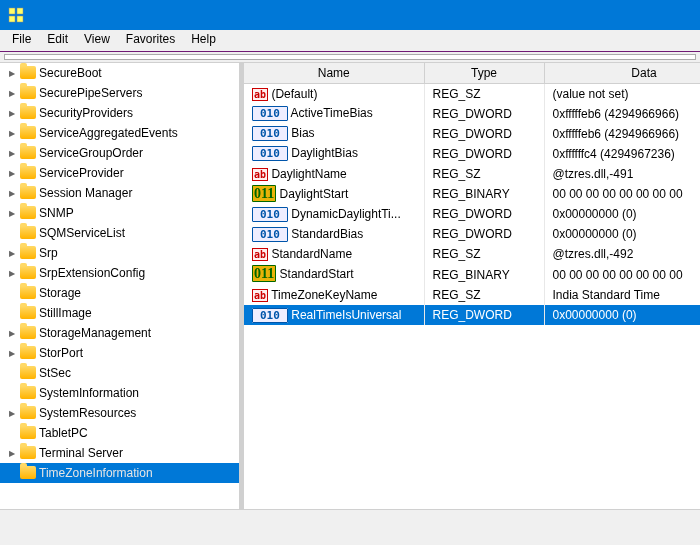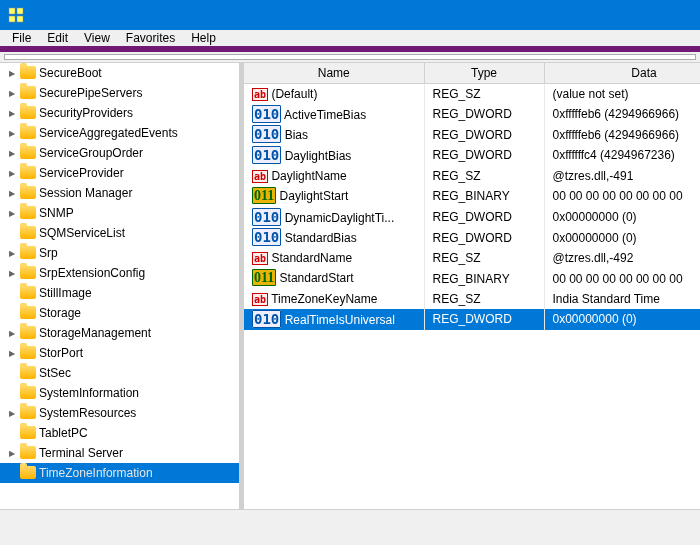--- a/index.html
+++ b/index.html
@@ -23,23 +23,23 @@
       width: 46px; height: 30px;
       background: transparent; border: none; color: white;
       font-size: 16px; cursor: pointer; display: flex; align-items: center; justify-content: center;
     }
 
     
     .menu-bar {
       background: #f0f0f0;
       height: 22px;
       display: flex;
-      align-items: center;
+      align-items: flex-start;
       padding: 0 4px;
-      border-bottom: 6px solid #701a75;
+      border-bottom: 1px solid #701a75;
     }
     .menu-item {
       padding: 2px 8px;
       cursor: pointer;
       font-size: 12px;
     }
 
     
     .address-bar {
       background: white;
@@ -164,26 +164,26 @@
       font-weight: bold;
       color: #cc0000;
       background: #ffeeee;
       border: 1px solid #cc0000;
       padding: 0 1px;
       border-radius: 0;
       font-family: monospace;
       line-height: 1.2;
     }
     .icon-dword {
-      font-size: 14px;
+      font-size: 11px;
       font-weight: bold;
       color: #0055aa;
       background: #eeeeff;
       border: 1px solid #0055aa;
-      padding: 0 1px;
+      padding: 0 7px;
       border-radius: 1px;
       font-family: monospace;
       line-height: 1.2;
     }
     .icon-binary {
       font-size: 14px;
       font-weight: bold;
       color: #006600;
       background: #eab308;
       border: 1px solid #006600;
@@ -302,26 +302,26 @@
           <span>Srp</span>
         </div>
         <div class="tree-item">
           <span class="tree-expand">▶</span>
           <span class="folder-icon"><span class="folder-img"></span></span>
           <span>SrpExtensionConfig</span>
         </div>
         <div class="tree-item">
           <span class="tree-expand"></span>
           <span class="folder-icon"><span class="folder-img"></span></span>
+          <span>Storage</span>
+        </div>
+        <div class="tree-item">
+          <span class="tree-expand"></span>
+          <span class="folder-icon"><span class="folder-img"></span></span>
           <span>StillImage</span>
-        </div>
-        <div class="tree-item">
-          <span class="tree-expand"></span>
-          <span class="folder-icon"><span class="folder-img"></span></span>
-          <span>Storage</span>
         </div>
         <div class="tree-item">
           <span class="tree-expand">▶</span>
           <span class="folder-icon"><span class="folder-img"></span></span>
           <span>StorageManagement</span>
         </div>
         <div class="tree-item">
           <span class="tree-expand">▶</span>
           <span class="folder-icon"><span class="folder-img"></span></span>
           <span>StorPort</span>

